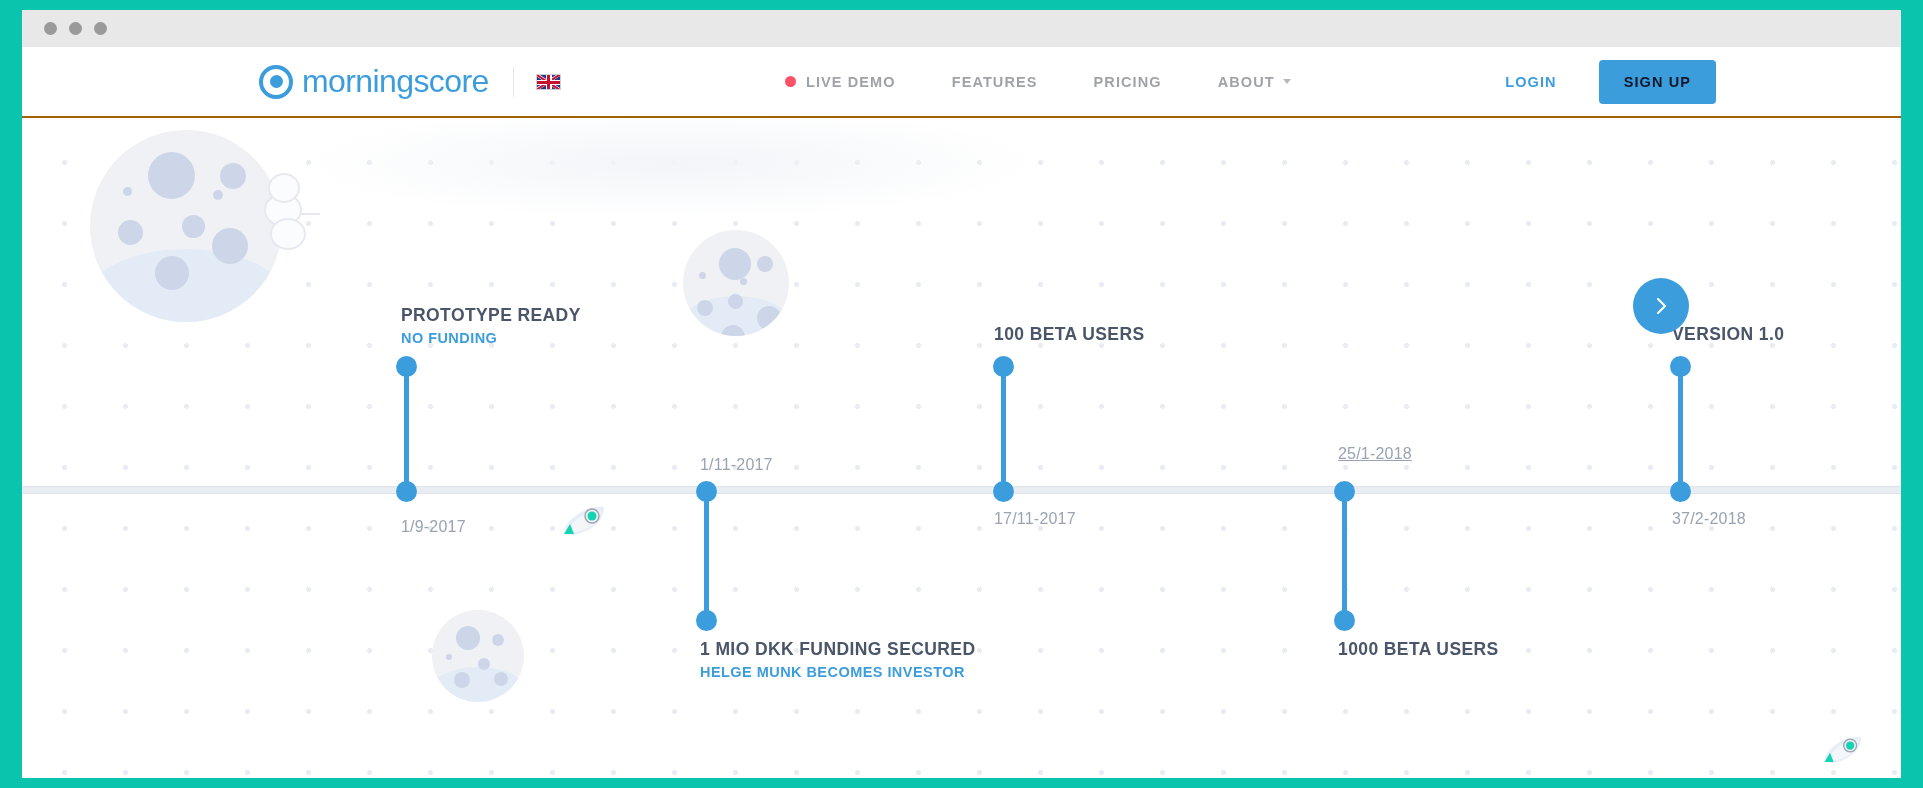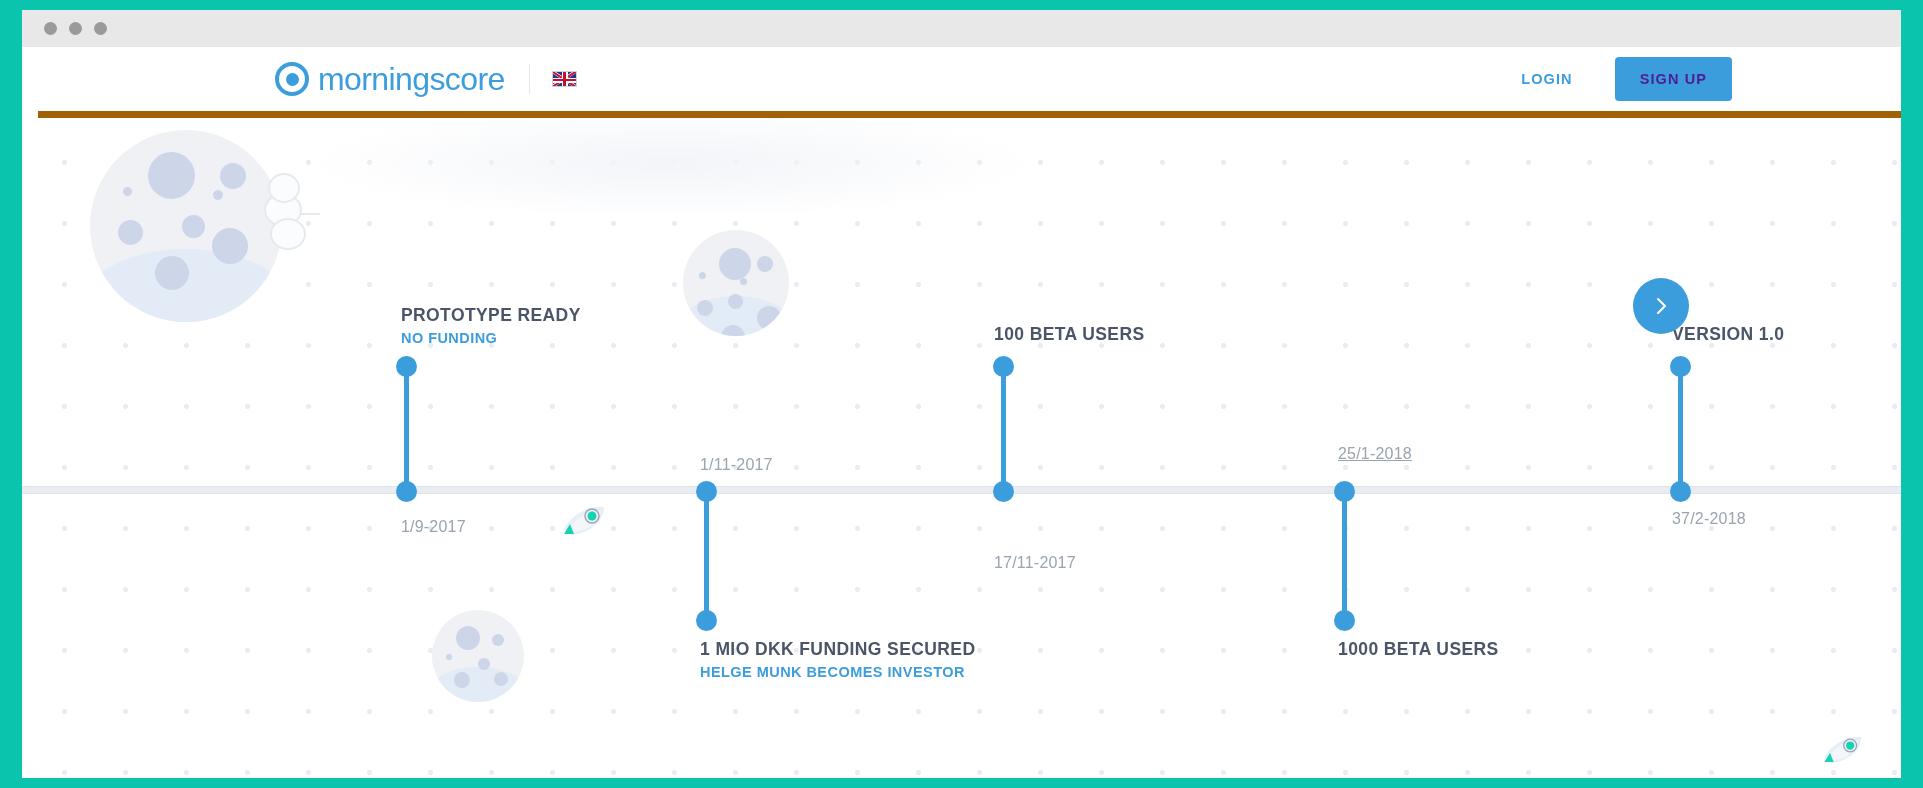--- a/index.html
+++ b/index.html
@@ -30,24 +30,24 @@
     display: flex; align-items: center;
   }
   .dot-btn {
     width: 13px; height: 13px; border-radius: 50%;
     background: #9a9a9a; margin-left: 12px;
   }
   .dot-btn:first-child { margin-left: 22px; }
 
   
   #navbar {
-    position: absolute; left: 16px; top: 37px;
+    position: absolute; left: 0; top: 37px;
     width: 100%; height: 71px;
     background: #ffffff;
-    border-bottom: 7px solid #a16207;
+    border-bottom: 2px solid #a16207;
     display: flex; align-items: center;
   }
   #logo-wrap { position: absolute; left: 237px; display:flex; align-items:center; }
   #logo-mark {
     width: 34px; height: 34px; border-radius: 50%;
     border: 4px solid #3c9ddd;
     display: flex; align-items: center; justify-content: center;
     margin-right: 9px;
   }
   #logo-mark i { width: 13px; height: 13px; border-radius: 50%; background: #3c9ddd; display:block; }
@@ -95,21 +95,21 @@
     border-left: 4px solid transparent;
     border-right: 4px solid transparent;
     border-top: 5px solid #b4b8be;
   }
   #nav-right { position:absolute; right: 185px; display:flex; align-items:center; }
   #login-link {
     font-size: 14.5px; font-weight: 700; letter-spacing: 1.1px;
     color: #3c9ddd; margin-right: 42px; cursor:pointer; white-space:nowrap;
   }
   #signup-btn {
-    background: #3c9ddd; color:#4c1d95; border:none;
+    background: #3c9ddd; color:#0f172a; border:none;
     font-size: 14.5px; font-weight: 700; letter-spacing: 1.1px;
     padding: 14px 25px; border-radius: 4px; cursor:pointer;
     font-family: "Liberation Sans", sans-serif; white-space:nowrap;
   }
 
   
   #stage {
     position: absolute; left: 0; top: 108px;
     width: 100%; height: 660px;
     background: #ffffff;
@@ -202,20 +202,36 @@
             <span class="d2"></span>
           <span class="dr1"></span>
             <span class="dr2"></span>
           <span class="hw"></span>
             <span class="vw"></span>
           <span class="hr"></span>
             <span class="vr"></span>
         </span>
       </div>
 
+      <div id="nav-center">
+        <div class="nav-item">
+          <span id="live-dot"></span>
+          <span>LIVE DEMO</span>
+        </div>
+        <div class="nav-item">
+          <span>FEATURES</span>
+        </div>
+        <div class="nav-item">
+          <span>PRICING</span>
+        </div>
+        <div class="nav-item">
+          <span>ABOUT</span>
+          <span class="caret"></span>
+        </div>
+      </div>
 
       <div id="nav-right">
         <span id="login-link">LOGIN</span>
         <button id="signup-btn">SIGN UP</button>
       </div>
     </div>
 
     <div id="stage">
       <div id="dotgrid"></div>
       <div id="hero-fade"></div>
@@ -292,21 +308,21 @@
         <div class="node" style="top:492px;"></div>
         <div class="m-title" style="left:-4px; top:521px;">1 MIO DKK FUNDING SECURED</div>
         <div class="m-sub" style="left:-4px; top:546px;">HELGE MUNK BECOMES INVESTOR</div>
       </div>
 
       <div class="milestone" style="left:979px;">
         <div class="m-title" style="left:-7px; top:206px;">100 BETA USERS</div>
         <div class="stem" style="top:246px; height:130px;"></div>
         <div class="node" style="top:238px;"></div>
         <div class="node" style="top:363px;"></div>
-        <div class="m-date" style="left:-7px; top:392px;margin-top:44px;">17/11-2017</div>
+        <div class="m-date" style="left:-7px; top:392px;">17/11-2017</div>
       </div>
 
       <div class="milestone" style="left:1320px;">
         <div class="m-date" style="left:-4px; top:327px;text-decoration:underline;">25/1-2018</div>
         <div class="node" style="top:363px;"></div>
         <div class="stem" style="top:372px; height:128px;"></div>
         <div class="node" style="top:492px;"></div>
         <div class="m-title" style="left:-4px; top:521px;">1000 BETA USERS</div>
       </div>
 

